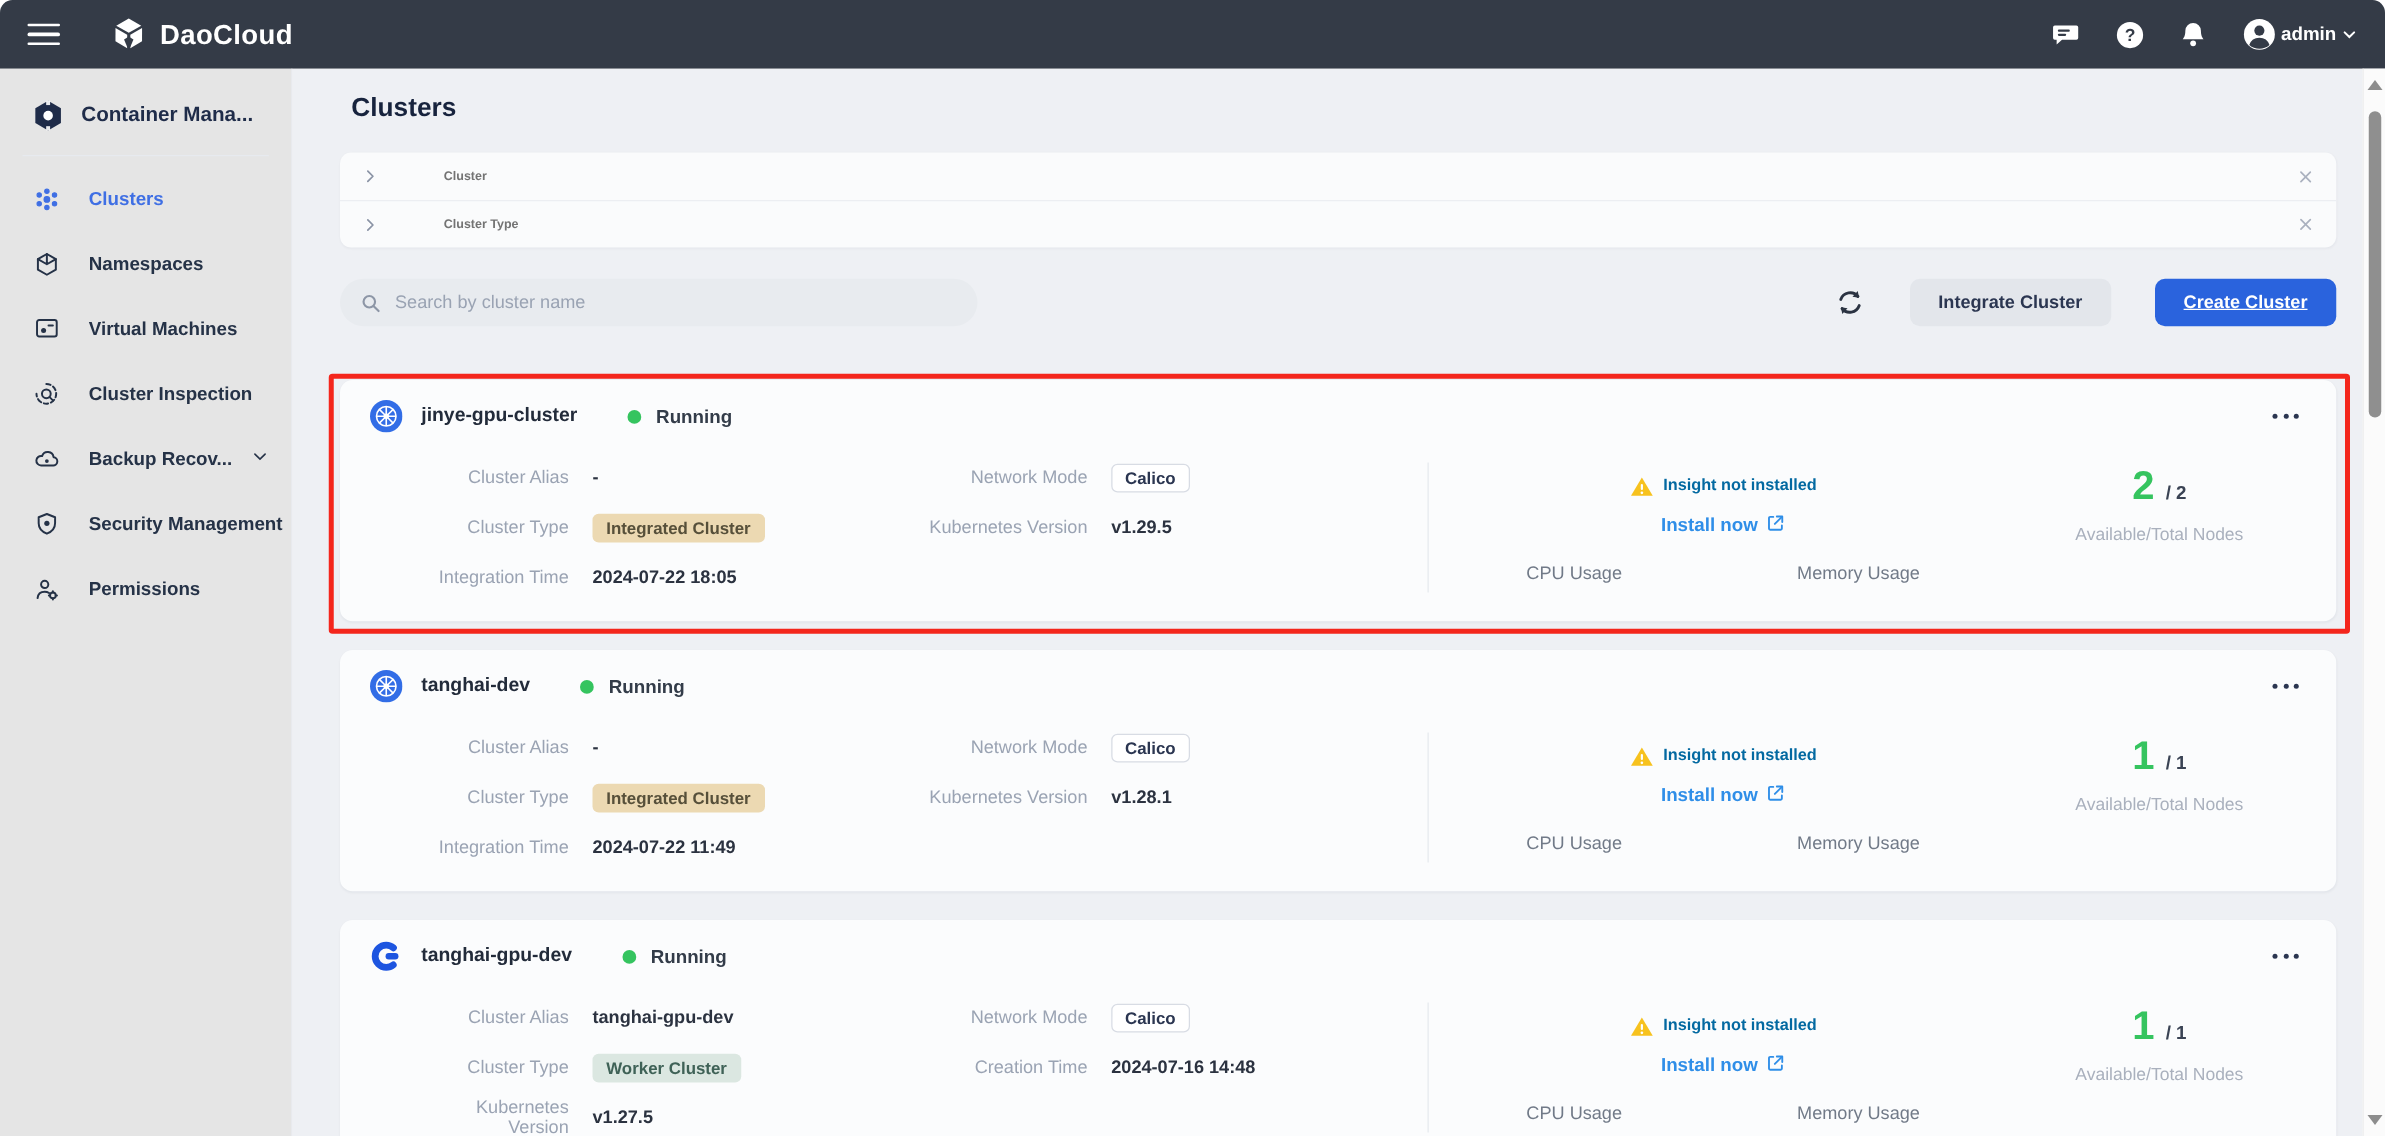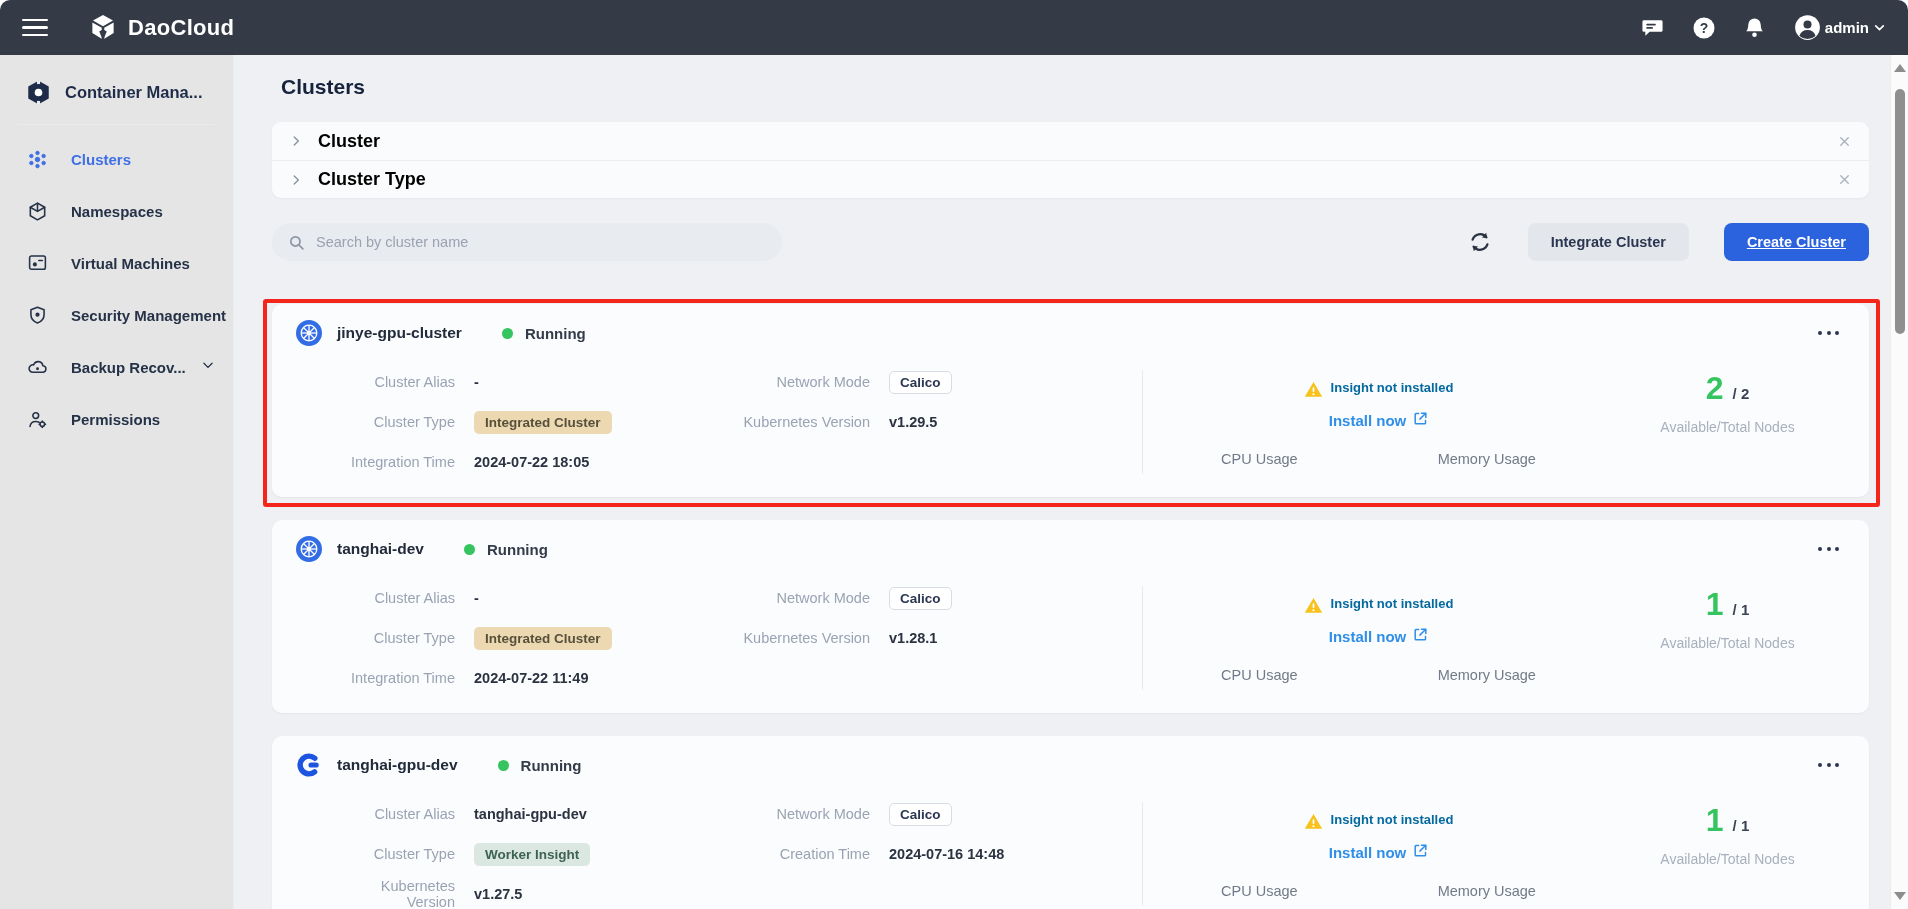--- a/index.html
+++ b/index.html
@@ -34,21 +34,21 @@
   .side-item svg{stroke:currentColor;}
 
   
   .main{flex:1;background:#eef0f4;padding:20px 39px 0 38px;overflow:hidden;}
   .page-title{font-size:21px;font-weight:700;color:#17233d;margin:0 0 23px 9px;}
 
   .filter-panel{background:#fafbfc;border-radius:9px;overflow:hidden;box-shadow:0 1px 2px rgba(20,30,60,.04);}
   .filter-row{height:38px;display:flex;align-items:center;padding:0 17px;cursor:pointer;}
   .filter-row + .filter-row{border-top:1px solid #eceef2;}
   .f-chev{color:#8a93a5;margin-right:15px;display:flex;}
-  .f-label{font-size:18px;font-weight:700;color:#000000;}
+  .f-label{font-size:10px;font-weight:700;color:#737373;margin-left:37px;}
   .f-close{margin-left:auto;color:#aab1bf;display:flex;cursor:pointer;}
 
   .toolbar{display:flex;align-items:center;margin-top:25px;}
   .search-pill{width:510px;height:38px;background:#e8ebef;border-radius:19px;display:flex;align-items:center;
     padding:0 16px;gap:9px;}
   .search-pill svg{flex:none;color:#8d96a6;}
   .search-pill input{border:none;background:transparent;outline:none;font-size:14.5px;color:#2b3651;width:100%;
     font-family:"Liberation Sans","DejaVu Sans",sans-serif;}
   .search-pill input::placeholder{color:#9aa3b3;}
   .toolbar-right{margin-left:auto;display:flex;align-items:center;gap:35px;}
@@ -200,37 +200,47 @@
               <rect x="3" y="3.5" width="18" height="15" rx="2"></rect>
               <circle cx="9" cy="13" r="2.3" fill="currentColor" stroke="none"></circle>
               <path d="M13.5 8.5h4"></path>
             </svg>
           </span>
           <span class="s-label">Virtual Machines</span>
         </div>
         <div class="side-item">
           <span class="s-icon">
             <svg width="21" height="21" viewBox="0 0 24 24" fill="none" stroke="currentColor" stroke-width="1.8" stroke-linecap="round" stroke-linejoin="round">
-              <path d="M12 2.5l7.5 3v5.5c0 4.6-3.1 7.8-7.5 9.5-4.4-1.7-7.5-4.9-7.5-9.5V5.5z"></path>
-              <circle cx="12" cy="11" r="2.4" fill="currentColor" stroke="none"></circle>
-            </svg>
-          </span>
-          <span class="s-label">Security Management</span>
+              <circle cx="11.5" cy="11.5" r="4"></circle>
+              <path d="M14.5 14.5l3.2 3.2"></path>
+              <path d="M11.5 2.5a9 9 0 1 1-9 9" stroke-dasharray="4 2.6"></path>
+            </svg>
+          </span>
+          <span class="s-label">Cluster Inspection</span>
         </div>
         <div class="side-item">
           <span class="s-icon">
             <svg width="21" height="21" viewBox="0 0 24 24" fill="none" stroke="currentColor" stroke-width="1.8" stroke-linecap="round" stroke-linejoin="round">
               <path d="M6.8 17.5a4.3 4.3 0 1 1 .8-8.5A5.4 5.4 0 0 1 18.1 10a3.6 3.6 0 0 1-.6 7.5z"></path>
               <circle cx="12" cy="13.5" r="1.7" fill="currentColor" stroke="none"></circle>
             </svg>
           </span>
           <span class="s-label">Backup Recov...</span>
           <span class="s-chев"><svg width="14" height="14" viewBox="0 0 24 24" fill="none" stroke="#9aa3b3" stroke-width="2.2" stroke-linecap="round">
               <path d="M5 9l7 7 7-7"></path>
             </svg></span>
+        </div>
+        <div class="side-item">
+          <span class="s-icon">
+            <svg width="21" height="21" viewBox="0 0 24 24" fill="none" stroke="currentColor" stroke-width="1.8" stroke-linecap="round" stroke-linejoin="round">
+              <path d="M12 2.5l7.5 3v5.5c0 4.6-3.1 7.8-7.5 9.5-4.4-1.7-7.5-4.9-7.5-9.5V5.5z"></path>
+              <circle cx="12" cy="11" r="2.4" fill="currentColor" stroke="none"></circle>
+            </svg>
+          </span>
+          <span class="s-label">Security Management</span>
         </div>
         <div class="side-item">
           <span class="s-icon">
             <svg width="21" height="21" viewBox="0 0 24 24" fill="none" stroke="currentColor" stroke-width="1.8" stroke-linecap="round" stroke-linejoin="round">
               <circle cx="10" cy="7.5" r="3.3"></circle>
               <path d="M3.5 20c.4-3.8 3-5.8 6.5-5.8 1.5 0 2.9.4 4 1.1"></path>
               <circle cx="17.5" cy="17.5" r="2.6"></circle>
               <path d="M17.5 13.8v1.1m0 5.2v1.1m3.7-3.7h-1.1m-5.2 0h-1.1"></path>
             </svg>
           </span>
@@ -478,21 +488,21 @@
             </span>
           </div>
           <div class="card-body">
             <div class="col-left">
               <div class="crow">
                 <span class="lbl">Cluster Alias</span>
                 <span class="val">tanghai-gpu-dev</span>
               </div>
               <div class="crow">
                 <span class="lbl">Cluster Type</span>
-                <span class="badge badge-worker">Worker Insight</span>
+                <span class="badge badge-worker">Worker Cluster</span>
               </div>
               <div class="crow">
                 <span class="lbl">Kubernetes Version</span>
                 <span class="val">v1.27.5</span>
               </div>
             </div>
             <div class="col-mid">
               <div class="crow">
                 <span class="lbl">Network Mode</span>
                 <span class="badge badge-outline">Calico</span>

